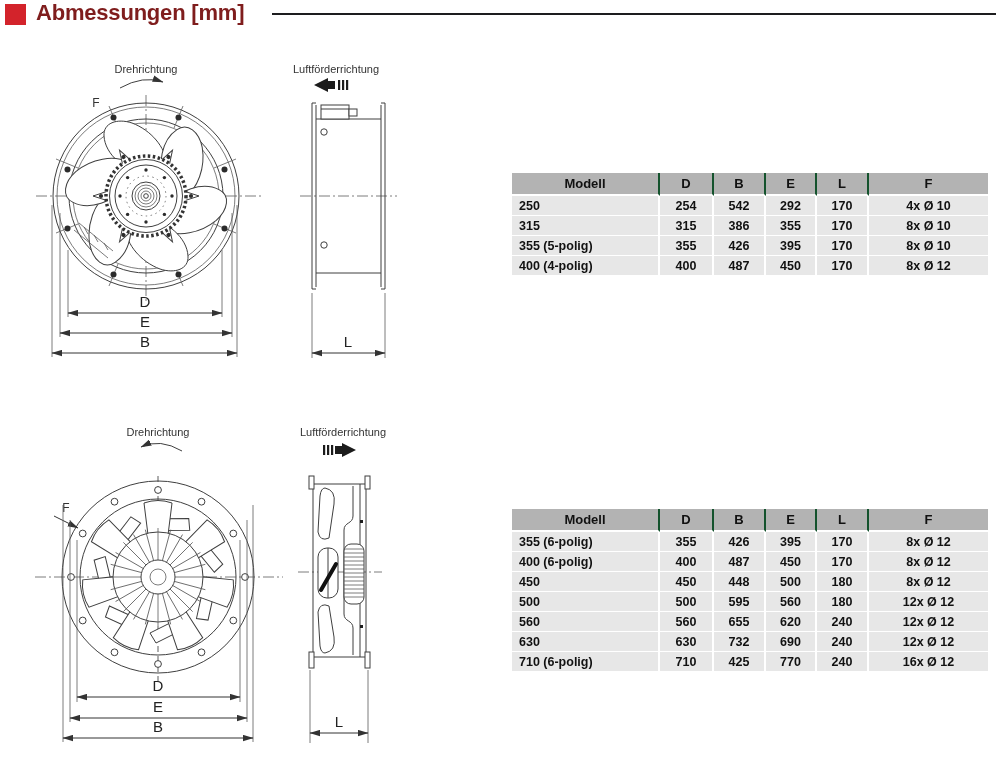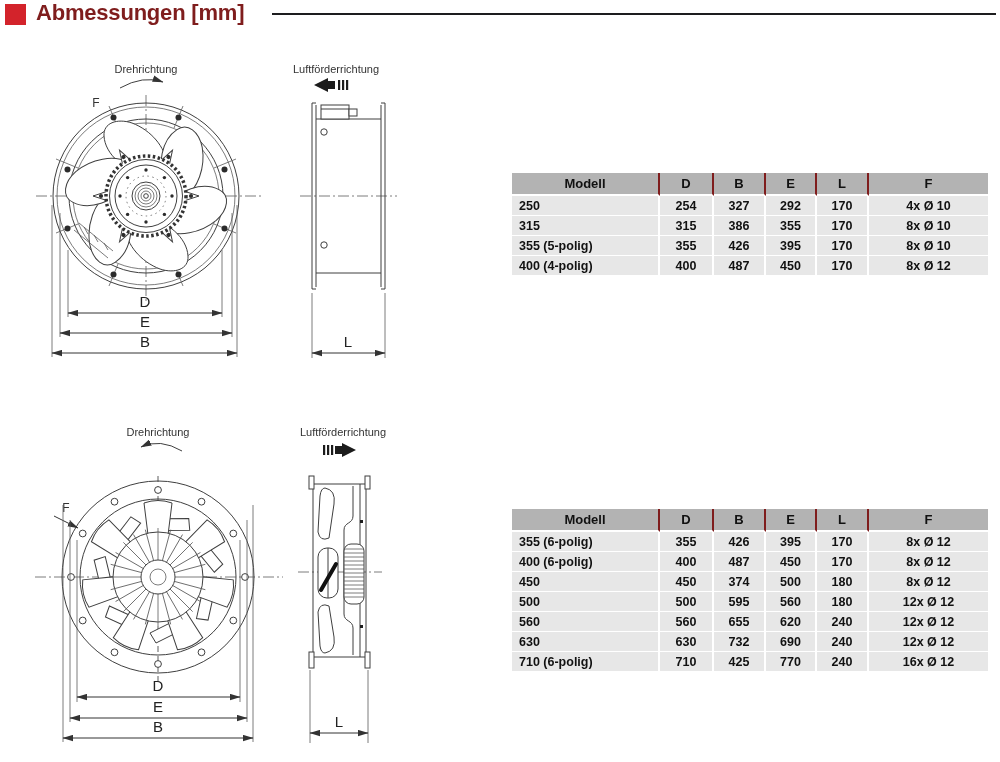--- a/index.html
+++ b/index.html
@@ -25,21 +25,21 @@
   svg .hole{fill:#2b2b2b;}
   svg .dtxt{font:15px "Liberation Sans",sans-serif;fill:#222;text-anchor:middle;}
   svg .ltxt{font:11px "Liberation Sans",sans-serif;fill:#333;text-anchor:middle;}
   svg .ftxt{font:12px "Liberation Sans",sans-serif;fill:#333;text-anchor:middle;}
   svg .blk{fill:#1c1c1c;stroke:none;}
   
   table.dim-table{position:absolute;border-collapse:separate;border-spacing:0;table-layout:fixed;width:476px;color:#111;}
   table.t1{left:512px;top:173px;}
   table.t2{left:512px;top:509px;}
   .dim-table th{background:#b3b3b3;font-size:13px;font-weight:bold;height:21px;padding:0;text-align:center;
-    border-bottom:2px solid #fff;border-right:2px solid #7f1d1d;}
+    border-bottom:2px solid #fff;border-right:2px solid #14532d;}
   .dim-table td{background:#e7e7e7;font-size:12.5px;font-weight:bold;height:19px;padding:0;text-align:center;
     border-bottom:1px solid #fff;border-right:2px solid #fff;}
   .dim-table th:last-child,.dim-table td:last-child{border-right:0;}
   .dim-table .c-model{text-align:left;padding-left:7px;}
 </style>
 </head>
 <body>
 
 <svg width="0" height="0" style="position:absolute" aria-hidden="true">
   <defs>
@@ -376,21 +376,21 @@
         <th>B</th>
         <th>E</th>
         <th>L</th>
         <th>F</th>
       </tr>
     </thead>
     <tbody>
       <tr>
         <td class="c-model">250</td>
         <td>254</td>
-        <td>327</td>
+        <td>542</td>
         <td>292</td>
         <td>170</td>
         <td>4x Ø 10</td>
       </tr>
       <tr>
         <td class="c-model">315</td>
         <td>315</td>
         <td>386</td>
         <td>355</td>
         <td>170</td>
@@ -447,21 +447,21 @@
         <td class="c-model">400 (6-polig)</td>
         <td>400</td>
         <td>487</td>
         <td>450</td>
         <td>170</td>
         <td>8x Ø 12</td>
       </tr>
       <tr>
         <td class="c-model">450</td>
         <td>450</td>
-        <td>374</td>
+        <td>448</td>
         <td>500</td>
         <td>180</td>
         <td>8x Ø 12</td>
       </tr>
       <tr>
         <td class="c-model">500</td>
         <td>500</td>
         <td>595</td>
         <td>560</td>
         <td>180</td>

